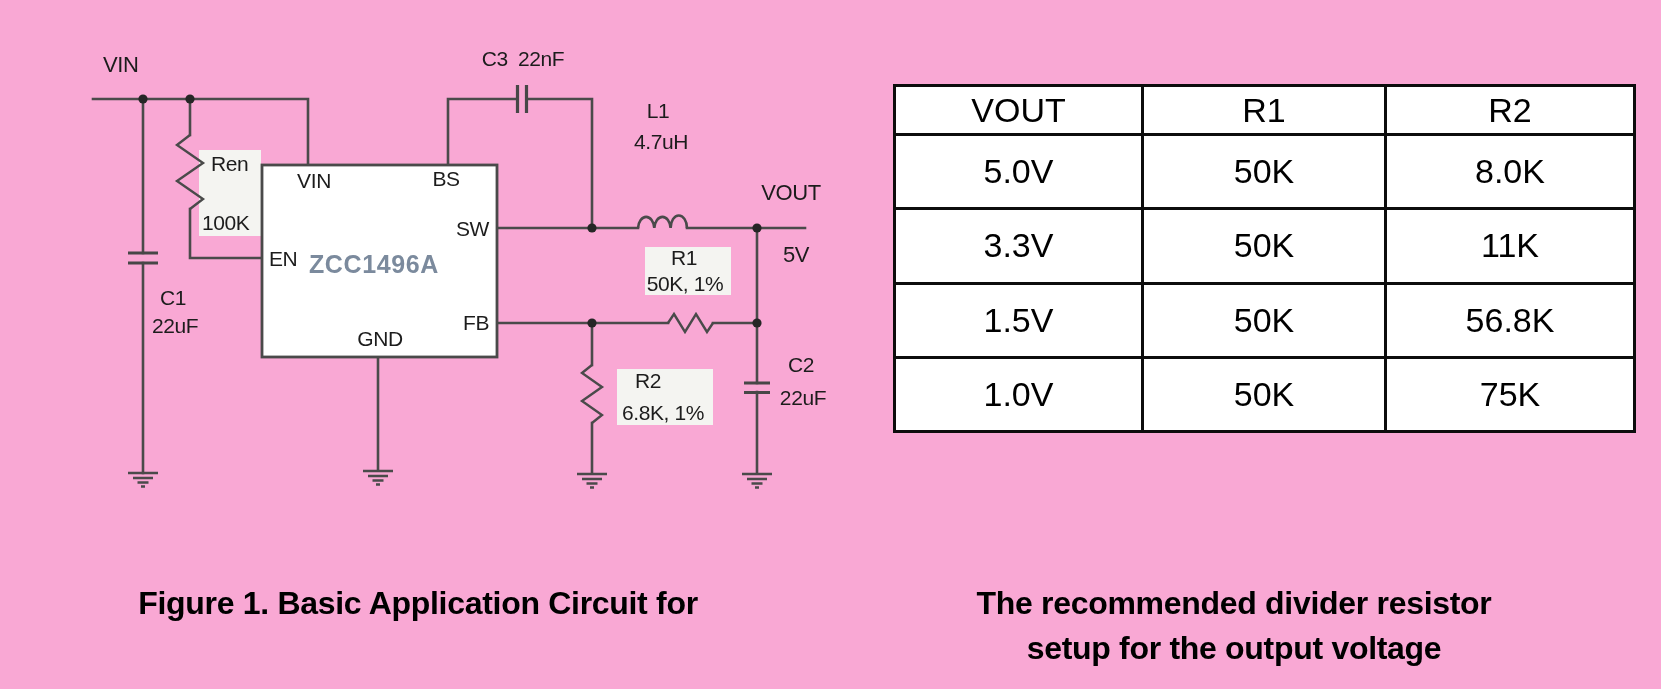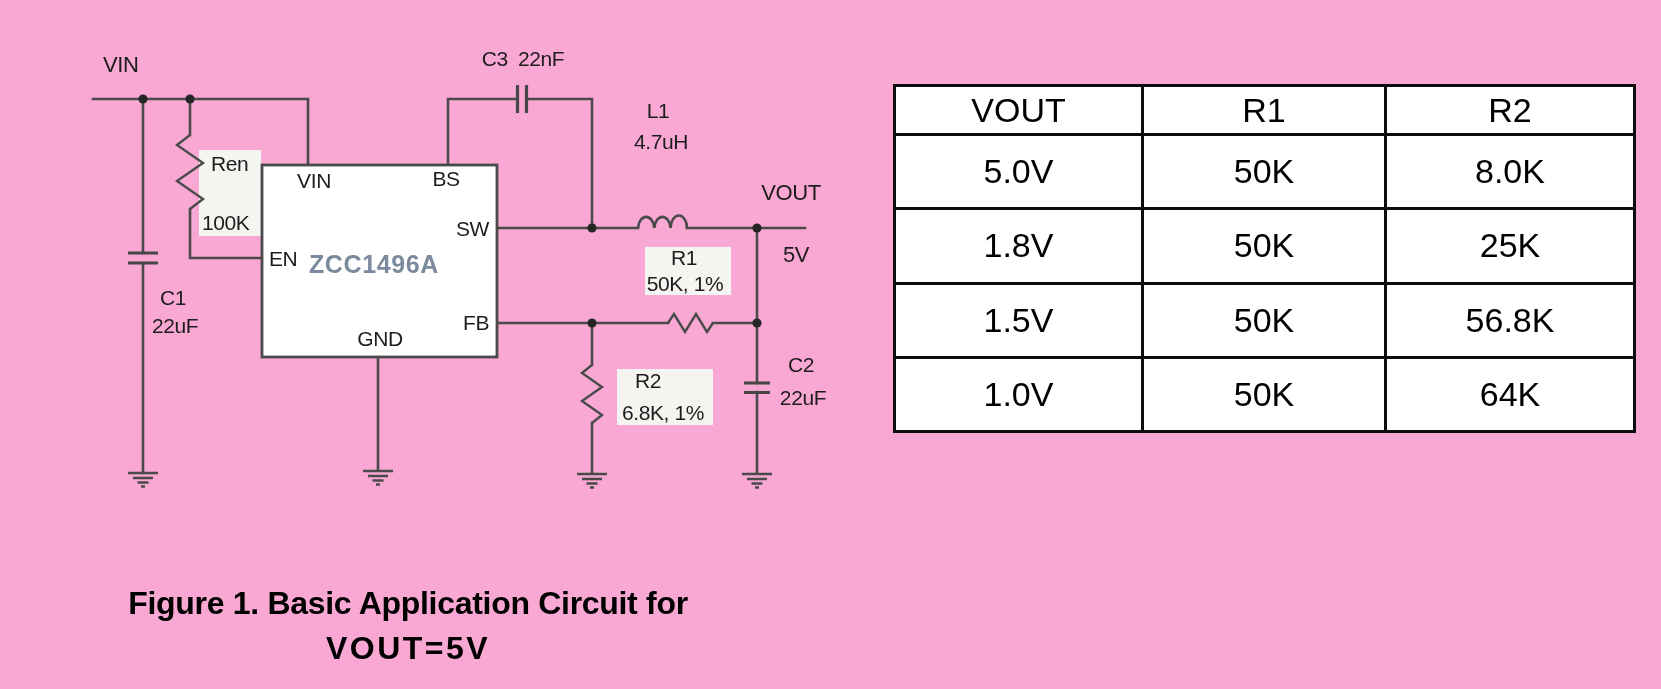--- a/index.html
+++ b/index.html
@@ -30,21 +30,21 @@
   table.vtable th,table.vtable td{
     border:3px solid #0d0d0d;text-align:center;vertical-align:middle;
     font-size:34px;font-weight:400;color:#000;padding:0;height:46px;
   }
   
   .caption{
     position:absolute;top:581px;width:620px;text-align:center;
     font-weight:bold;font-size:32px;line-height:45px;color:#000;
     letter-spacing:-0.3px;white-space:nowrap;
   }
-  .caption-left{left:98px;}
+  .caption-left{left:108px;}
   .caption-right{left:924px;}
   .cap2-spread{letter-spacing:2.5px;}
 </style>
 </head>
 <body>
 
 <div class="stage">
 
   <svg class="circuit" width="860" height="520" viewBox="0 0 860 520">
     <defs>
@@ -129,35 +129,38 @@
         <th>R2</th>
       </tr>
     </thead>
     <tbody>
       <tr>
         <td>5.0V</td>
         <td>50K</td>
         <td>8.0K</td>
       </tr>
       <tr>
-        <td>1.8V</td>
+        <td>3.3V</td>
         <td>50K</td>
-        <td>25K</td>
+        <td>11K</td>
       </tr>
       <tr>
         <td>1.5V</td>
         <td>50K</td>
         <td>56.8K</td>
       </tr>
       <tr>
         <td>1.0V</td>
         <td>50K</td>
-        <td>64K</td>
+        <td>75K</td>
       </tr>
     </tbody>
   </table>
 
   <div class="caption caption-left">
     <div>Figure 1. Basic Application Circuit for</div>
-    <div class="cap2-spread">VOUT=5V</div>
+  </div>
+  <div class="caption caption-right">
+    <div>The recommended divider resistor</div>
+    <div>setup for the output voltage</div>
   </div>
 
 </div>
 
 </body></html>

